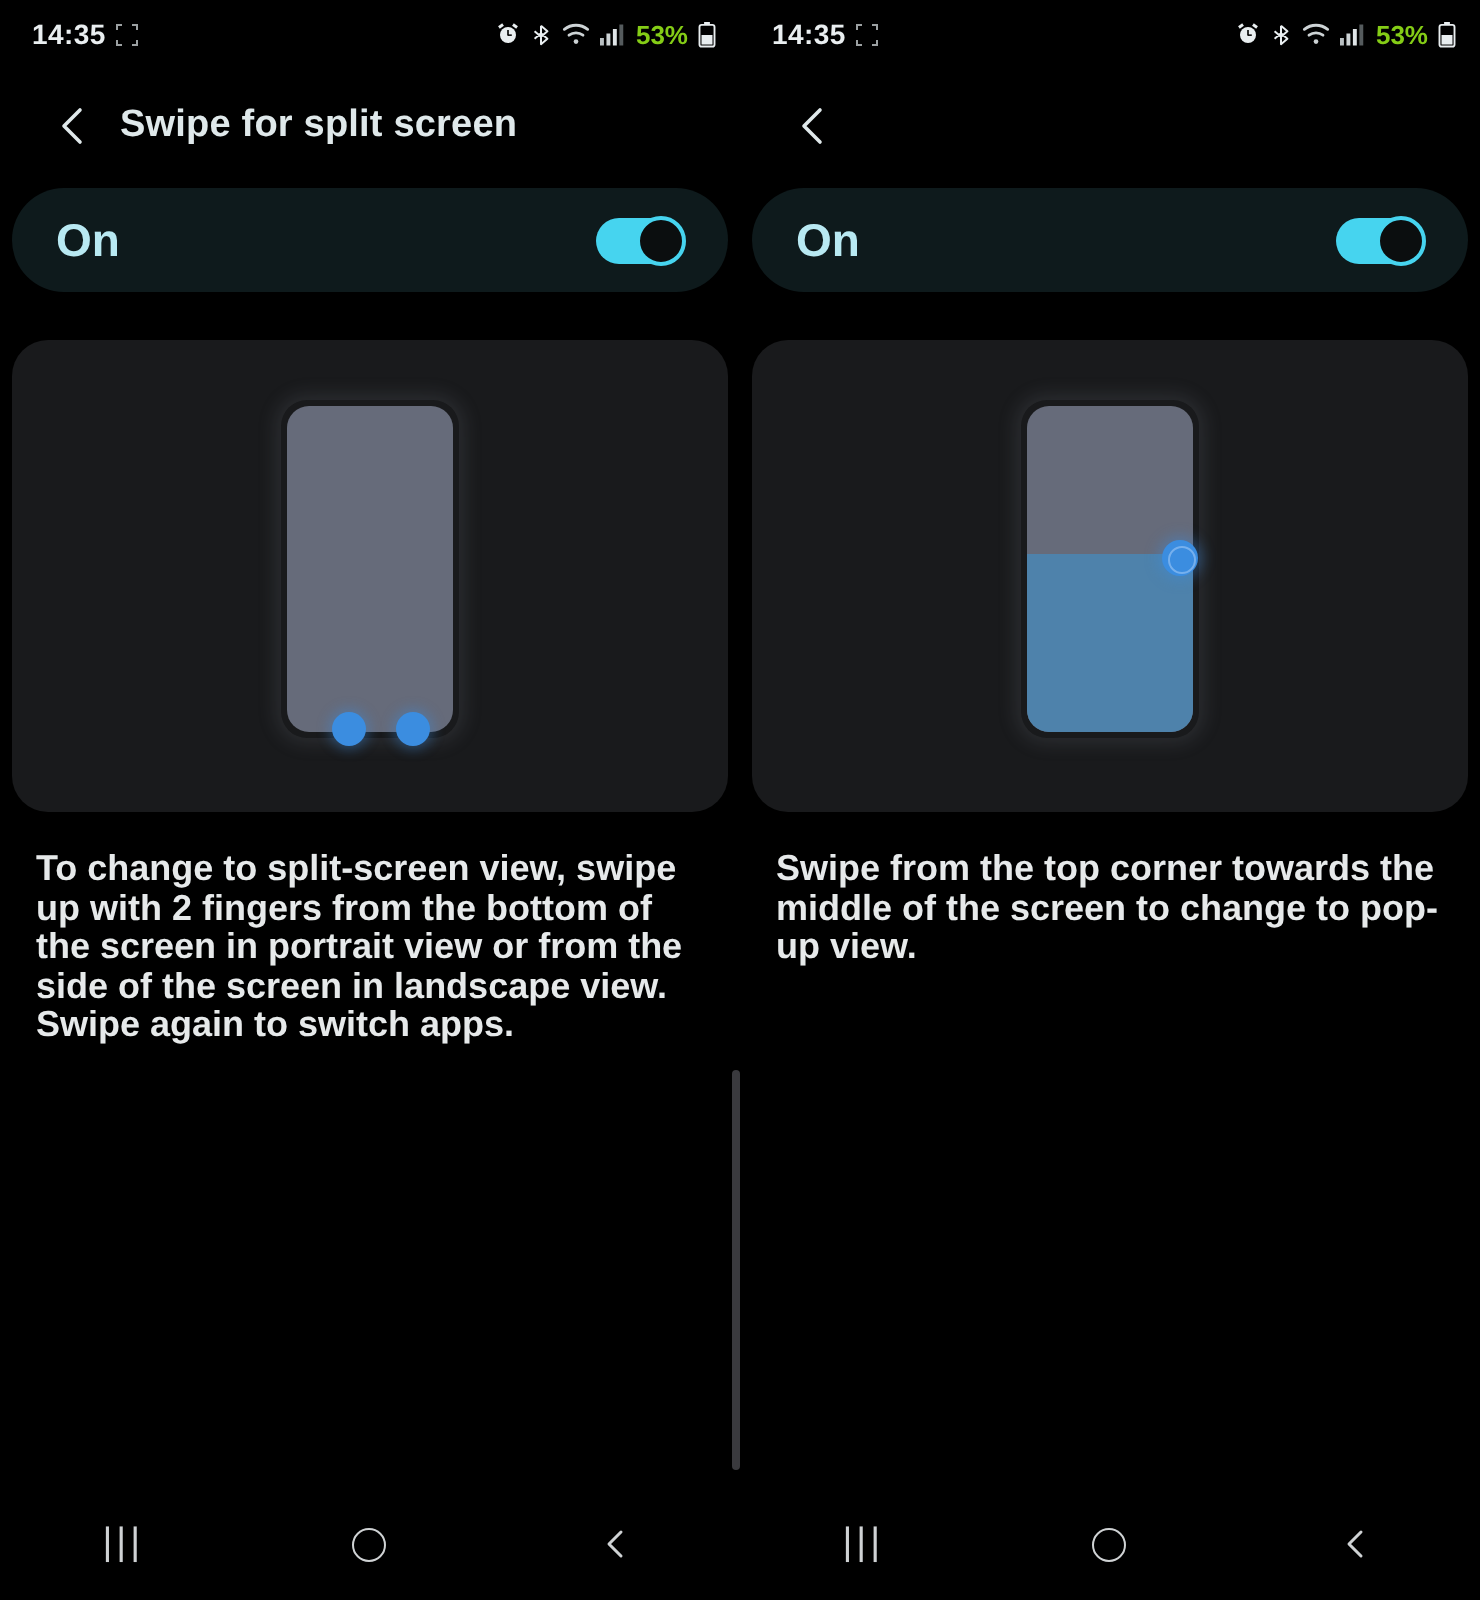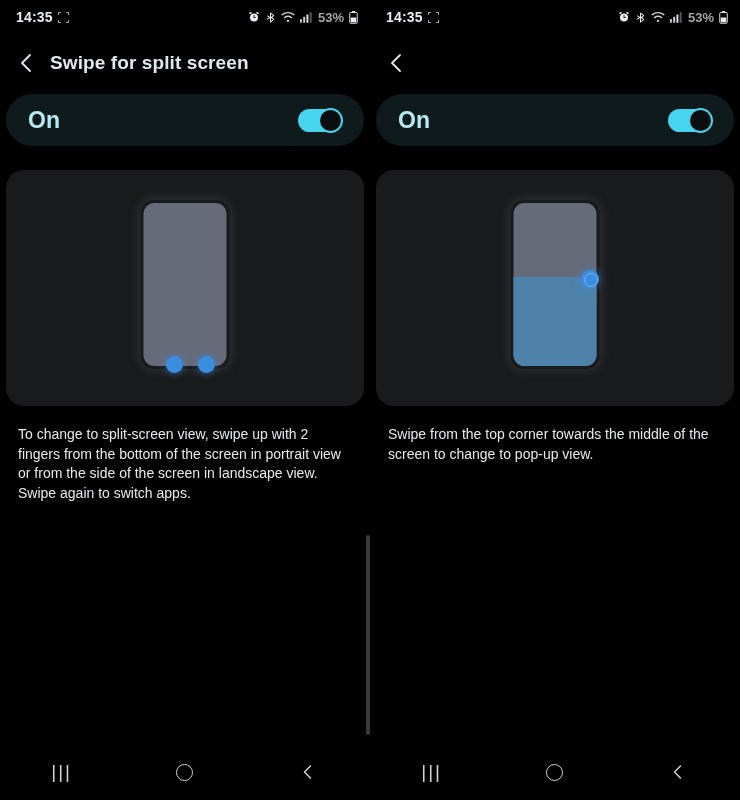--- a/index.html
+++ b/index.html
@@ -30,26 +30,26 @@
   .sb-capture span {
     position: absolute; width: 3px; height: 3px;
     border-color: #cfd6d8; border-style: solid; border-width: 0;
   }
   .sb-capture .c1 { left: 0; top: 0; border-left-width: 1.5px; border-top-width: 1.5px; }
   .sb-capture .c2 { right: 0; top: 0; border-right-width: 1.5px; border-top-width: 1.5px; }
   .sb-capture .c3 { left: 0; bottom: 0; border-left-width: 1.5px; border-bottom-width: 1.5px; }
   .sb-capture .c4 { right: 0; bottom: 0; border-right-width: 1.5px; border-bottom-width: 1.5px; }
   .sb-right { display: flex; align-items: center; gap: 5px; }
   .sb-right svg { display: block; }
-  .sb-batt-text { color: #a3a3a3; font-size: 13px; font-weight: bold; margin-left: 1px; }
+  .sb-batt-text { color: #84cc16; font-size: 13px; font-weight: bold; margin-left: 1px; }
 
   
   .titlerow {
     display: flex; align-items: center;
-    height: 46px; padding: 0 14px;
+    height: 46px; padding: 0 24px;
     margin-top: 6px;
   }
   .back-chevron { width: 26px; height: 26px; flex: 0 0 26px; }
   .title-text {
     color: #dfe8ea; font-size: 19px; font-weight: bold;
     margin-left: 10px; letter-spacing: .1px; white-space: nowrap;
   }
 
   
   .toggle-card {
@@ -126,22 +126,23 @@
   .popup-dot::after {
     content: ""; position: absolute;
     left: 3px; top: 3px; width: 12px; height: 12px;
     border-radius: 50%; border: 1px solid rgba(150,195,245,0.65);
   }
 
   
   .desc {
     margin: 19px 18px 0 18px;
     color: #e6e9ea;
-    font-size: 14px;
+    font-size: 18px;
     line-height: 19.5px;
+    font-weight: bold;
   }
 
   
   .divider {
     position: absolute;
     left: 366px; top: 535px;
     width: 4px; height: 200px;
     background: #3a3a3e;
     border-radius: 2px;
   }

